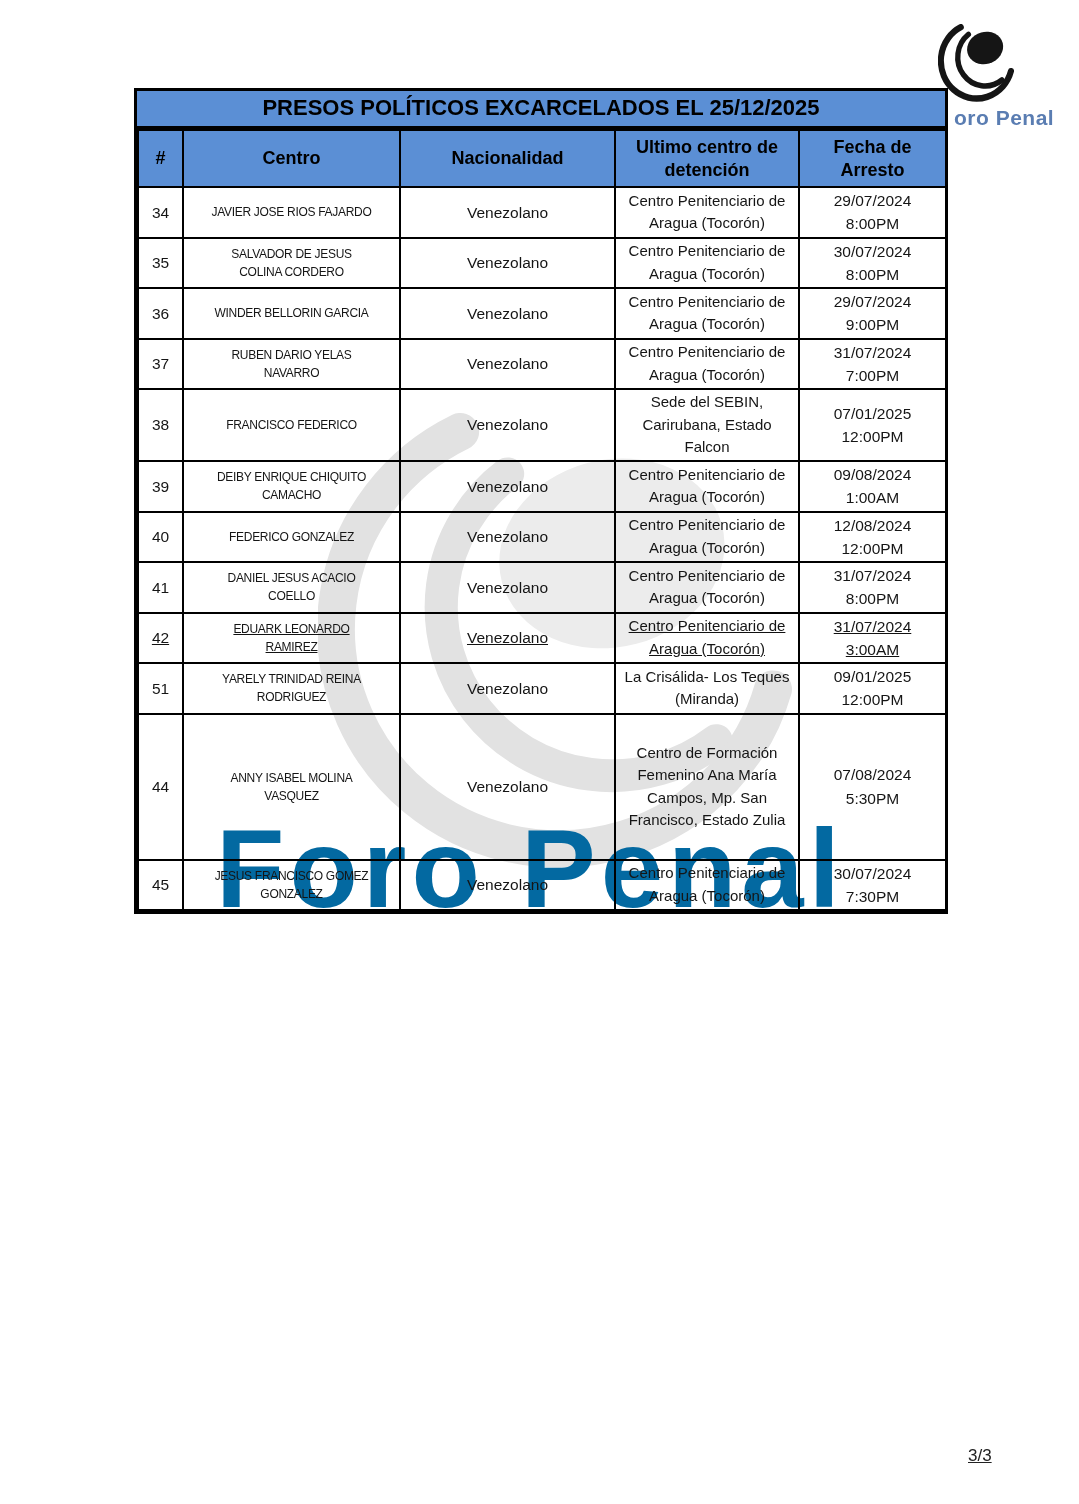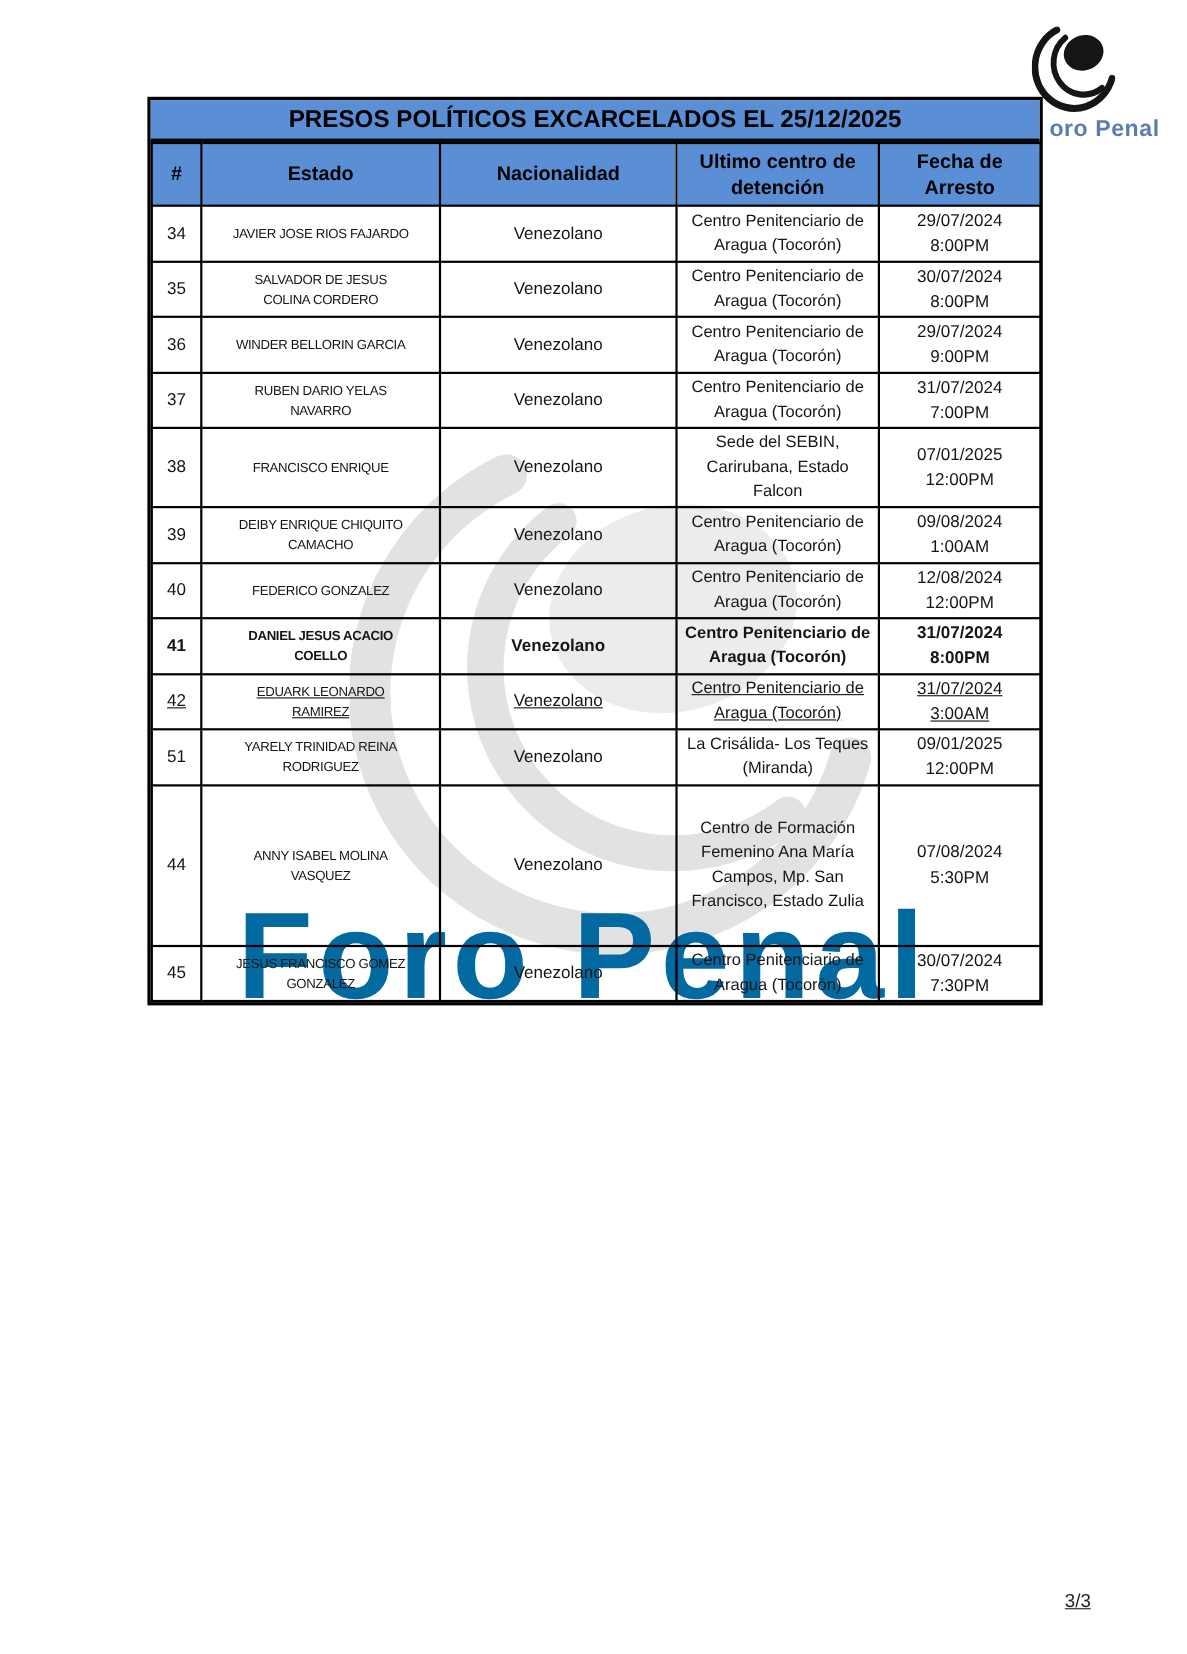--- a/index.html
+++ b/index.html
@@ -44,21 +44,21 @@
   td { font-size:15.5px; line-height:1.5; color:#151515; background:transparent; }
   td.c-name   { font-size:12px; letter-spacing:-0.3px; }
   td.c-centro { font-size:15px; }
   tbody tr:nth-child(1)  { height:49px; }
   tbody tr:nth-child(2)  { height:49px; }
   tbody tr:nth-child(3)  { height:49px; }
   tbody tr:nth-child(4)  { height:50px; }
   tbody tr:nth-child(5)  { height:72px; }
   tbody tr:nth-child(6)  { height:48px; }
   tbody tr:nth-child(7)  { height:50px; }
-  tbody tr:nth-child(8)  { height:49px;font-weight:bold; }
+  tbody tr:nth-child(8)  { height:49px; }
   tbody tr:nth-child(9)  { height:50px;text-decoration:underline; }
   tbody tr:nth-child(10) { height:49px; }
   tbody tr:nth-child(11) { height:146px; }
   tbody tr:nth-child(12) { height:50px; }
 
   
   .page-number { position:absolute; left:968px; top:1446px; font-size:17px; color:#222;text-decoration:underline; }
 </style>
 </head>
 <body>
@@ -88,21 +88,21 @@
       <colgroup>
         <col style="width:45px">
           <col style="width:217px">
           <col style="width:215px">
         <col style="width:184px">
           <col style="width:147px">
       </colgroup>
       <thead>
         <tr>
           <th>#</th>
-          <th>Estado</th>
+          <th>Centro</th>
           <th>Nacionalidad</th>
           <th>Ultimo centro de
 detención</th>
           <th>Fecha de
 Arresto</th>
         </tr>
       </thead>
       <tbody>
           <tr>
             <td>34</td>
@@ -137,21 +137,21 @@
             <td class="c-name">RUBEN DARIO YELAS
 NAVARRO</td>
             <td>Venezolano</td>
             <td class="c-centro">Centro Penitenciario de
 Aragua (Tocorón)</td>
             <td>31/07/2024
 7:00PM</td>
           </tr>
           <tr>
             <td>38</td>
-            <td class="c-name">FRANCISCO ENRIQUE</td>
+            <td class="c-name">FRANCISCO FEDERICO</td>
             <td>Venezolano</td>
             <td class="c-centro">Sede del SEBIN,
 Carirubana, Estado
 Falcon</td>
             <td>07/01/2025
 12:00PM</td>
           </tr>
           <tr>
             <td>39</td>
             <td class="c-name">DEIBY ENRIQUE CHIQUITO

